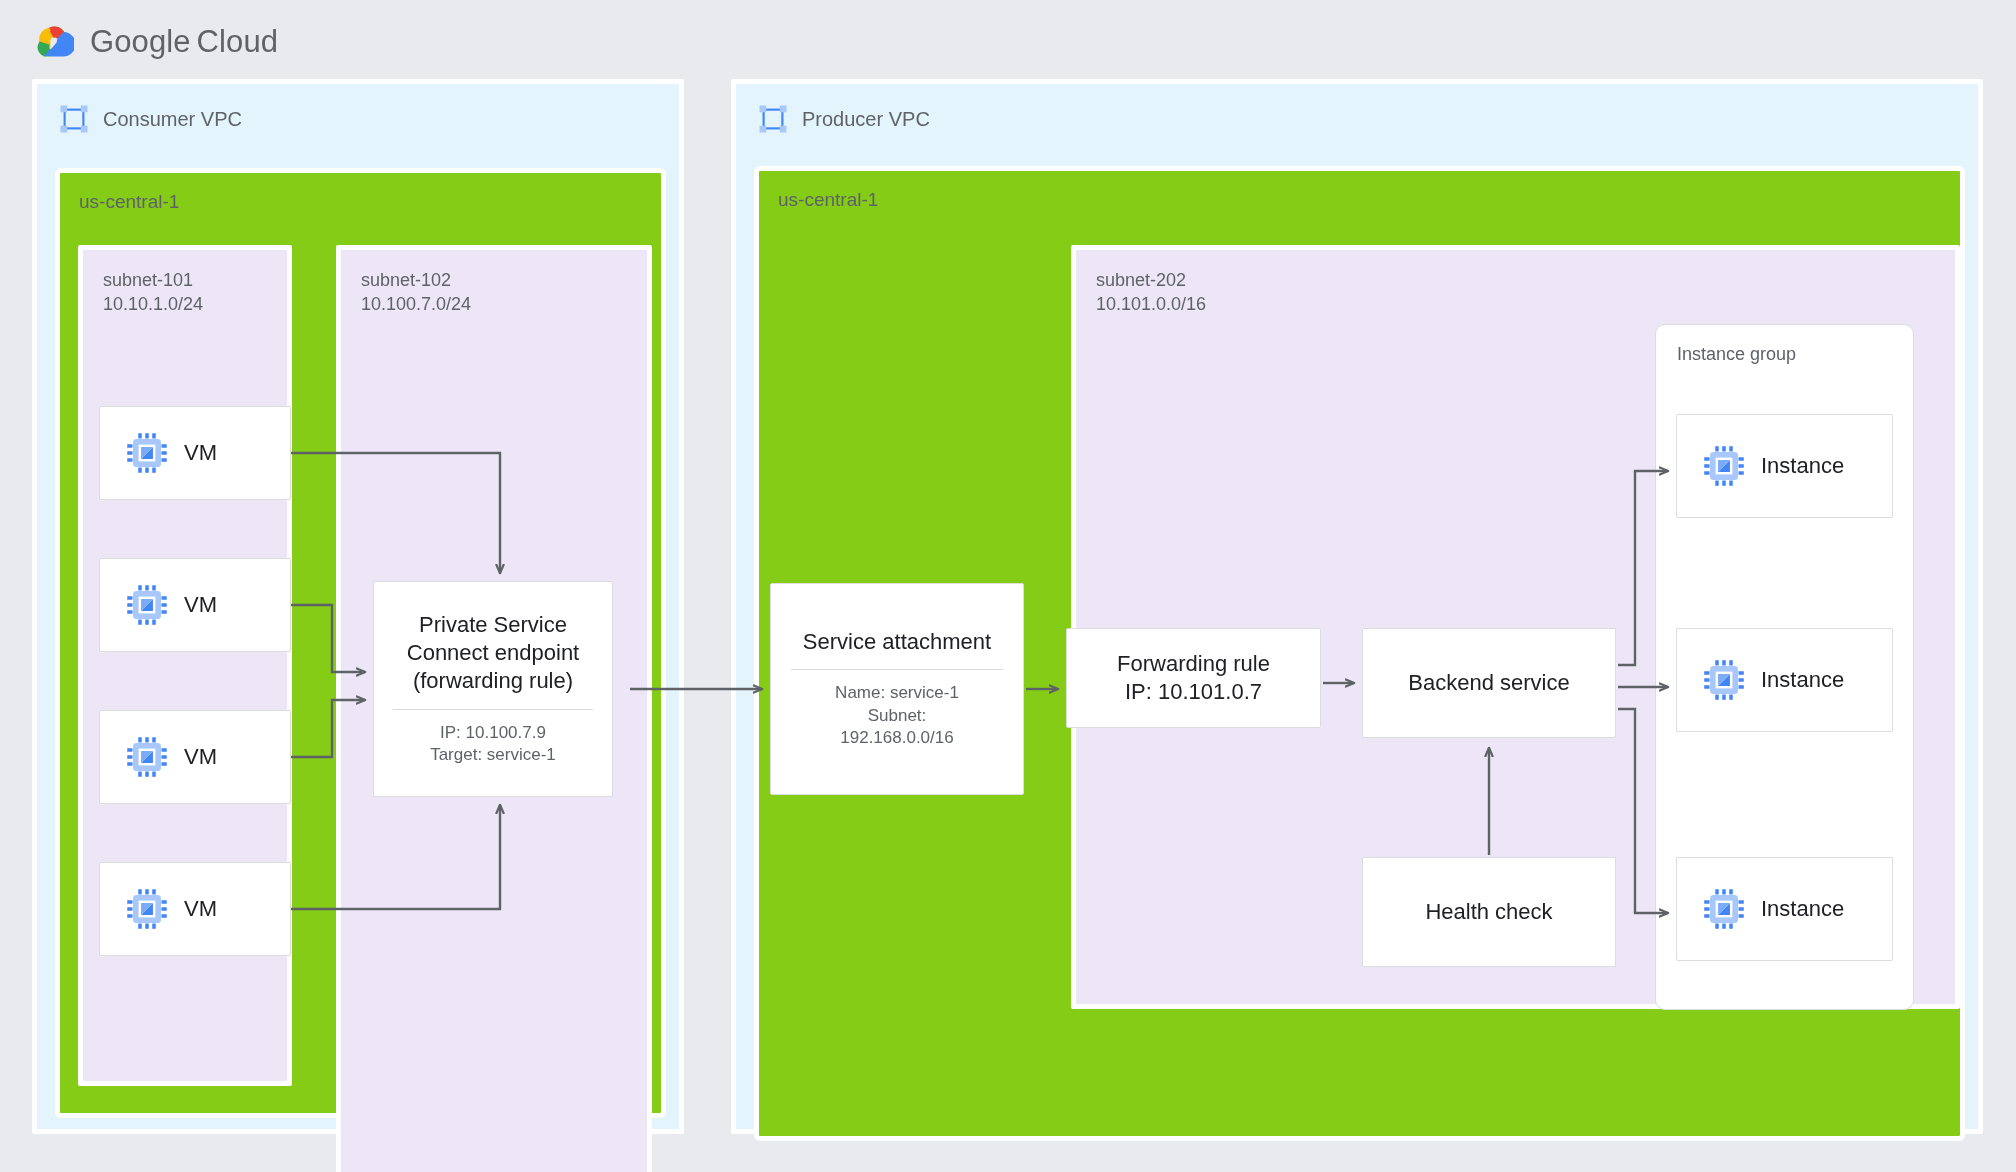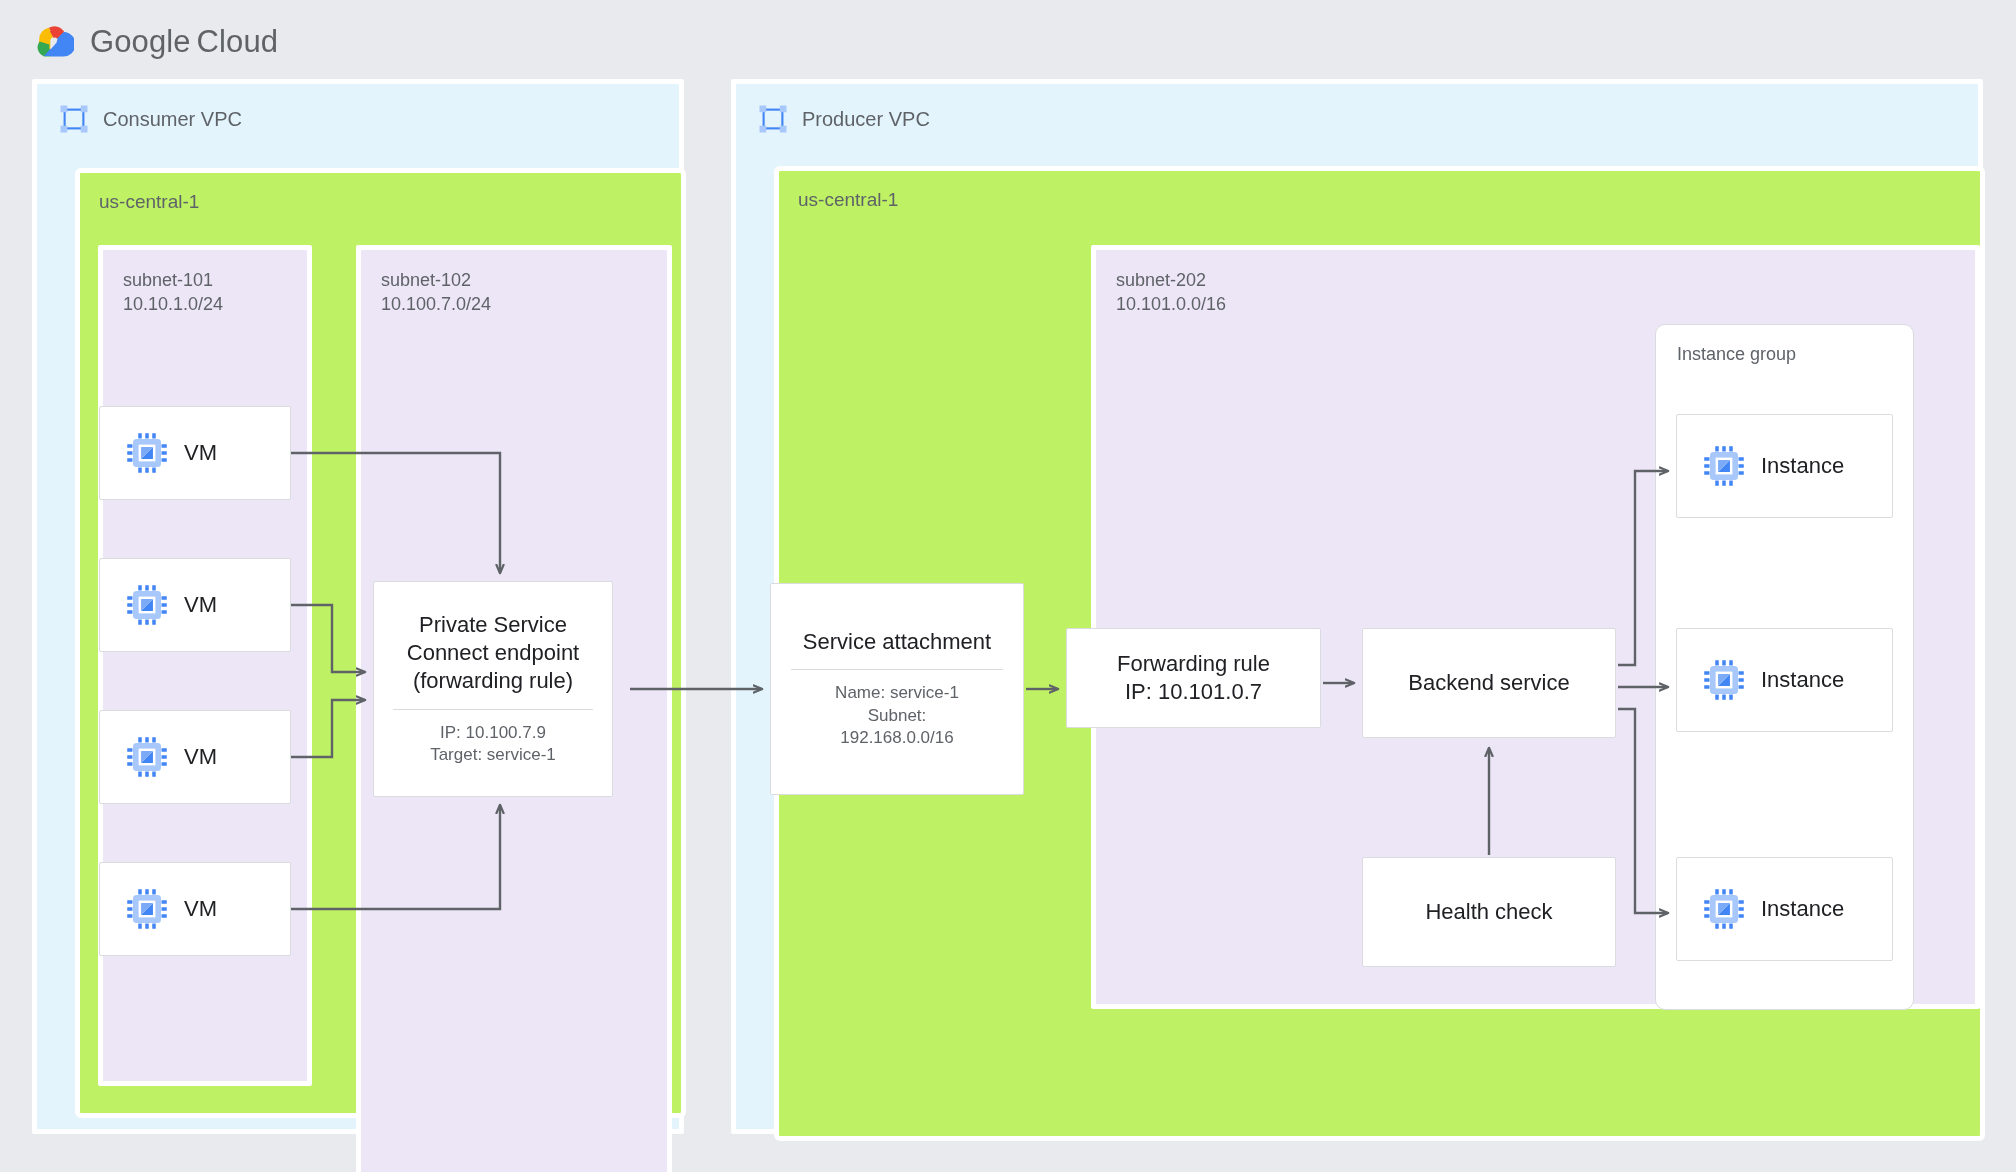--- a/index.html
+++ b/index.html
@@ -20,22 +20,22 @@
   
   .vpc {
     position: absolute; background: #e3f4fd;
     border: 5px solid #ffffff; border-radius: 2px;
   }
   .vpc-head { position: absolute; left: 22px; top: 20px; display: flex; align-items: center; gap: 14px; }
   .vpc-title { font-size: 20px; color: #5f6368; white-space: nowrap; }
   .vpc-icon { width: 30px; height: 30px; flex: none; }
 
   .region {
-    position: absolute; background: #bef264;
-    border: 5px solid #ffffff; border-radius: 6px; margin-left: 20px;
+    position: absolute; background: #84cc16;
+    border: 5px solid #ffffff; border-radius: 6px;
   }
   .region-label { position: absolute; left: 19px; top: 18px; font-size: 19px; color: #5f6368; white-space: nowrap; }
 
   .subnet {
     position: absolute; background: #ece6f6;
     border: 5px solid #ffffff; border-radius: 2px;
   }
   .subnet-label { position: absolute; left: 20px; top: 18px; font-size: 18px; color: #5f6368; line-height: 1.35; white-space: nowrap; }
 
   .igroup {

